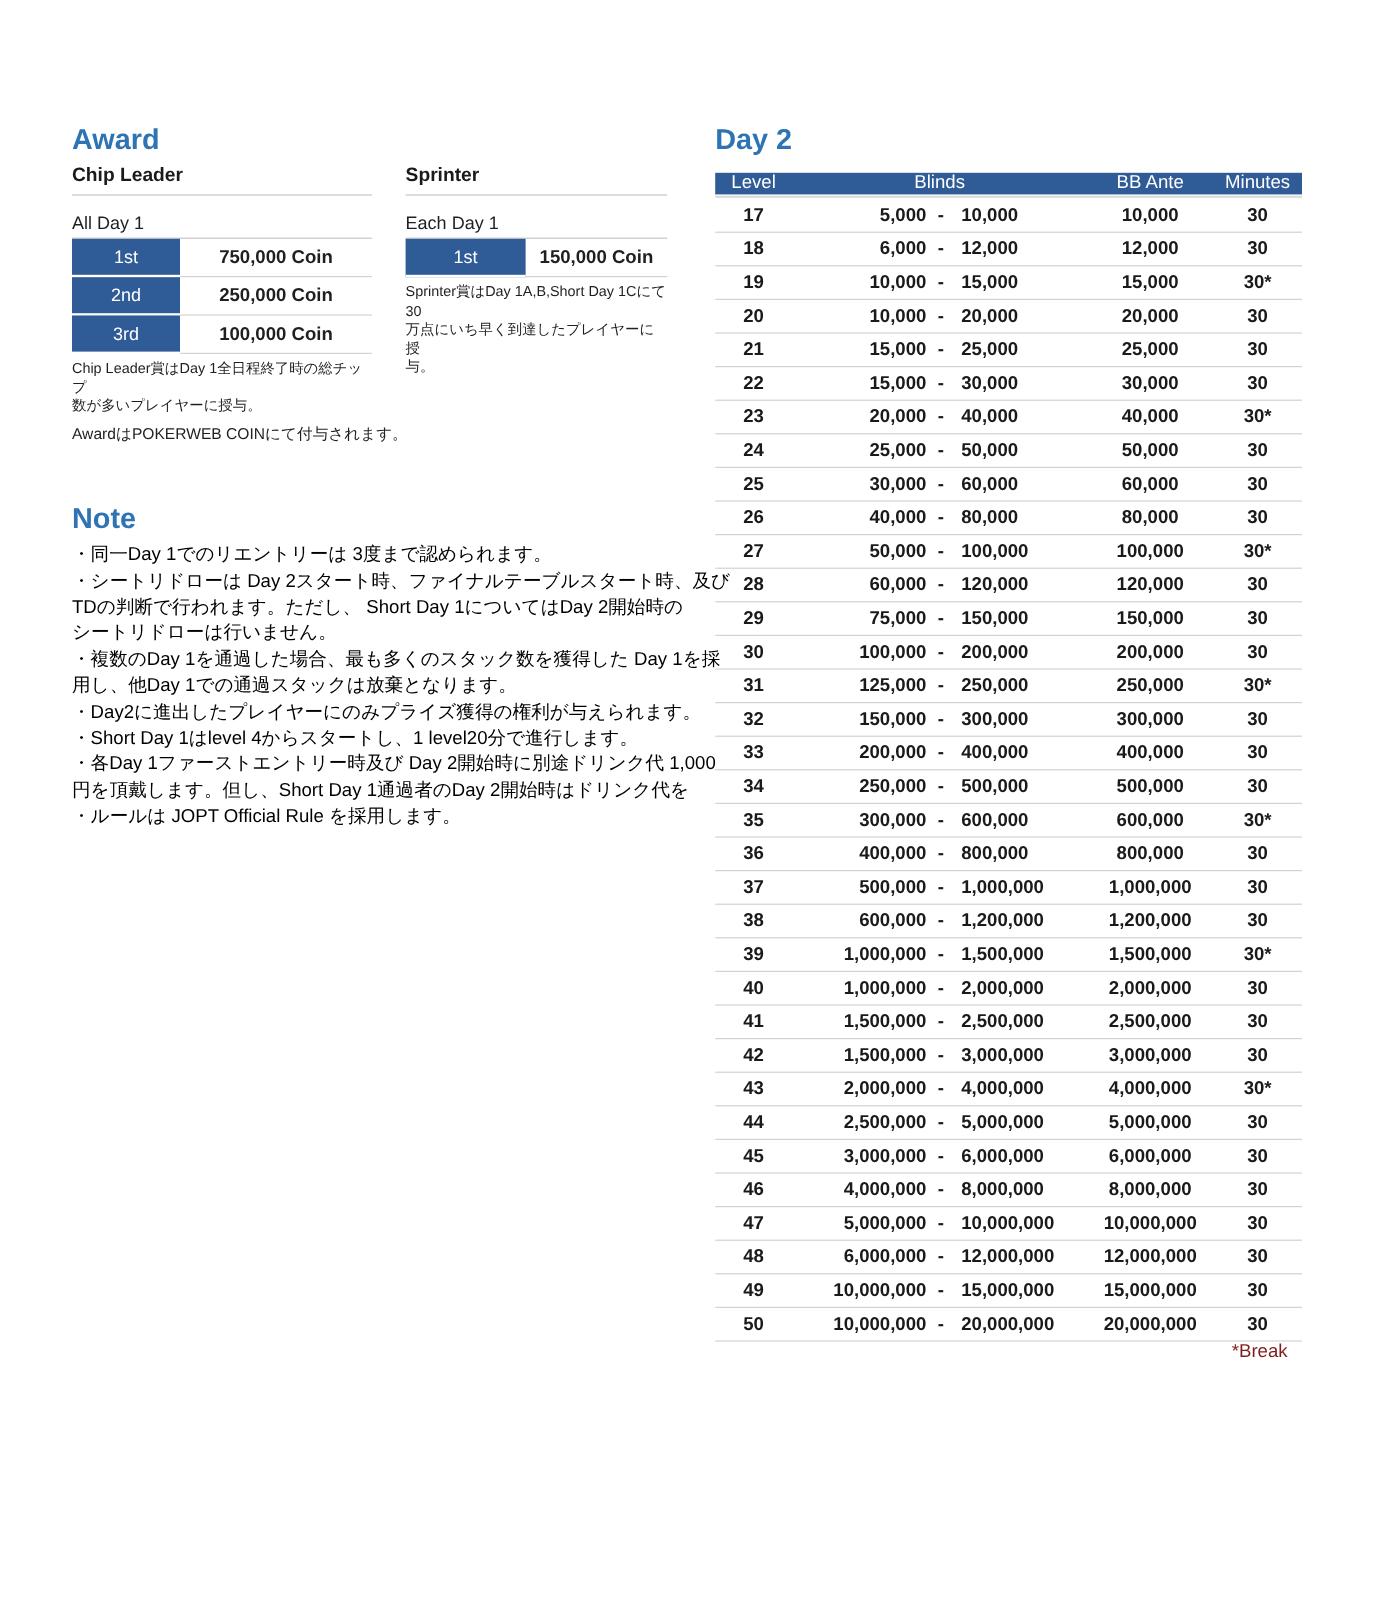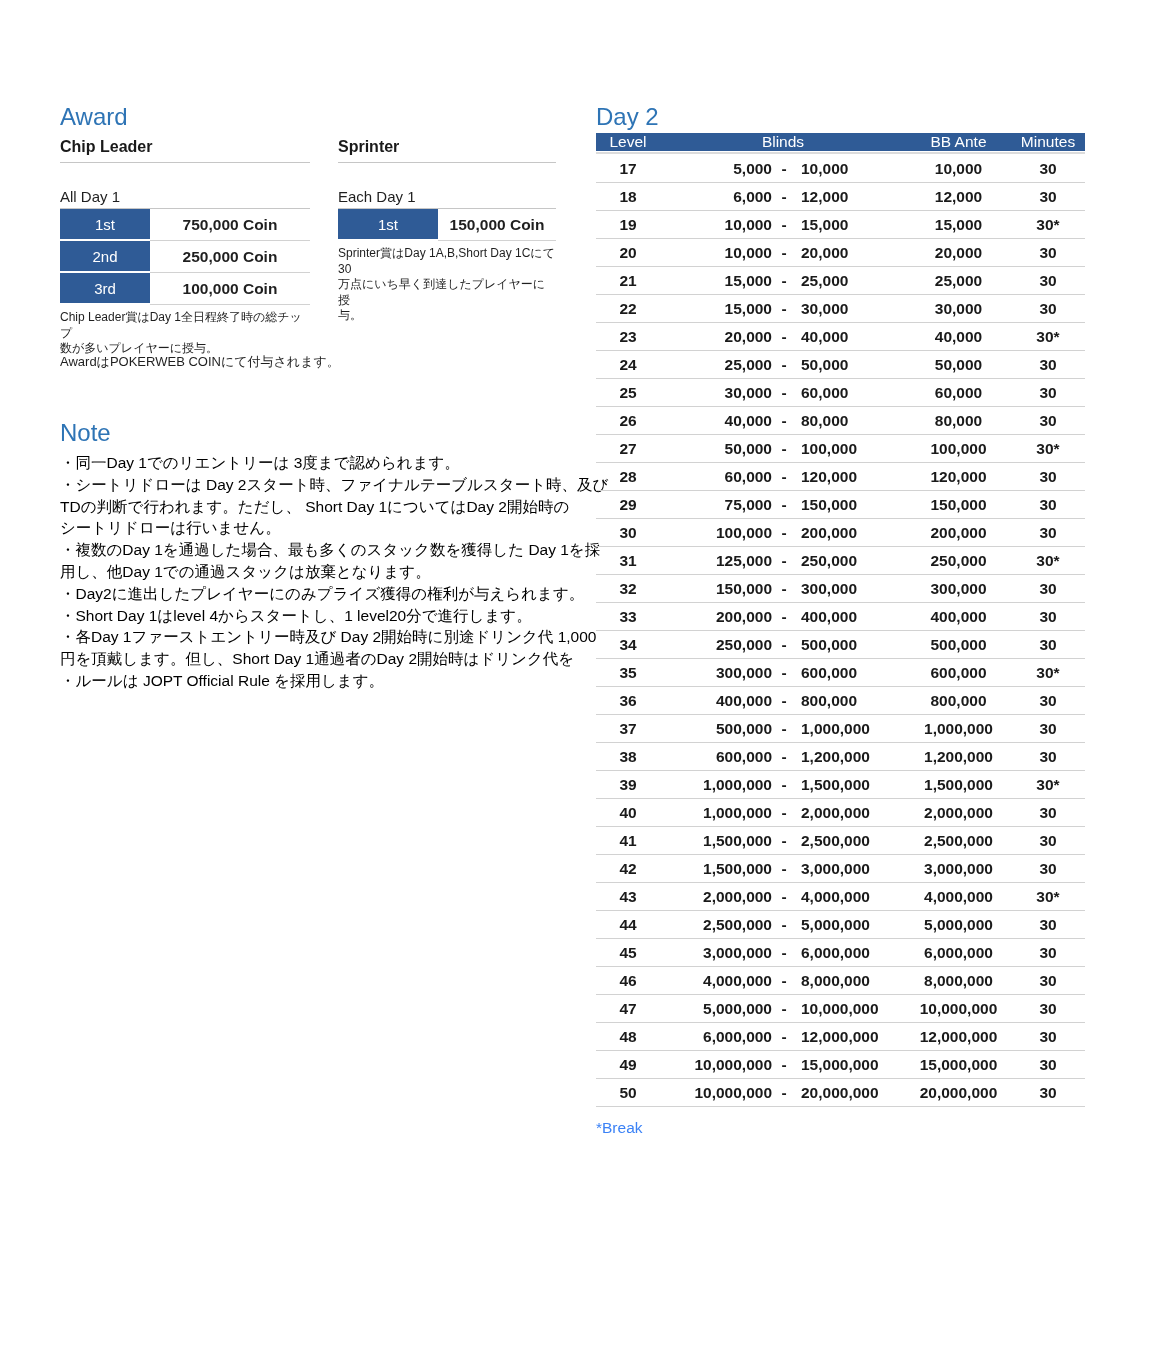--- a/index.html
+++ b/index.html
@@ -9,35 +9,35 @@
     width: 1162px;
     height: 1352px;
     background: #ffffff;
     font-family: "Liberation Sans", "DejaVu Sans", sans-serif;
     color: var(--body-text, #1f1f1f);
     overflow: hidden;
   }
   .h1 {
     font-size: 24px;
     line-height: 27px;
-    font-weight: normal;
+    font-weight: bold;
     color: var(--heading, #2E74B5);
   }
   
   .award-title { position: absolute; left: 60px; top: 103px; }
   .award-cols { position: absolute; left: 60px; top: 138px; width: 496px; display: flex; }
   .award-col-1 { width: 250px; }
   .award-col-2 { width: 218px; margin-left: 28px; }
   .award-card-title {
     font-size: 16px; font-weight: bold; color: #1a1a1a;
     padding-bottom: 8px; border-bottom: 1px solid var(--underline, #c6c6c6);
     height: 25px;
   }
   .award-subtitle {
-    margin-top: 25px; font-size: 15px; color: #1f1f1f;
+    margin-top: 15px; font-size: 15px; color: #1f1f1f;
     padding-bottom: 3px; border-bottom: 1px solid var(--underline, #c6c6c6);
   }
   .award-row { display: flex; height: 32px; }
   .award-place {
     width: 90px; background: var(--bar, #2F5B96); color: #ffffff;
     font-size: 15px; display: flex; align-items: center; justify-content: center;
     border-bottom: 2px solid #ffffff;
   }
   .award-col-2 .award-place { width: 100px; }
   .award-prize {
@@ -46,41 +46,41 @@
     border-bottom: 1px solid var(--separator, #d2d2d2);
   }
   .award-smallnote { margin-top: 5px; font-size: 12px; line-height: 15.5px; color: #1f1f1f; }
   .award-footer { position: absolute; left: 60px; top: 353px; font-size: 13px; color: #1f1f1f; }
   
   .note-title { position: absolute; left: 60px; top: 419px; }
   .note-body { position: absolute; left: 60px; top: 452px; }
   .note-line { font-size: 15.5px; line-height: 21.8px; white-space: nowrap; color: #000000; }
   
   .day2 { position: absolute; left: 596px; top: 103px; width: 489px; }
-  .day2-title { margin-bottom: 3px; }
+  .day2-title { margin-bottom: 14px; }
   .day2-header {
     display: grid; grid-template-columns: 64px 246px 105px 74px;
     background: var(--bar, #2F5B96); color: #ffffff;
     height: 18px; align-items: center; font-size: 15.5px;
   }
   .day2-header > div { text-align: center; }
   .header-gap { height: 2px; background: #dcdcdc; margin-top: 1px; margin-bottom: 1px; }
   .day2-row {
     display: grid; grid-template-columns: 64px 112px 24px 110px 105px 74px;
     height: 28px; align-items: center;
     border-bottom: 1px solid var(--separator, #d2d2d2);
     font-size: 15.5px; font-weight: bold; color: #1a1a1a;
   }
   .c-level   { text-align: center; }
   .c-sb      { text-align: right; }
   .c-dash    { text-align: center; font-weight: bold; }
   .c-bb      { text-align: left; padding-left: 5px; }
   .c-ante    { text-align: center; }
   .c-minutes { text-align: center; }
-  .break-note { margin-top: 12px; padding-right: 12px; font-size: 15.5px; color: #3b82f6; }
+  .break-note { margin-top: 0; text-align: right; padding-right: 12px; font-size: 15.5px; color: #7f1d1d; }
 </style>
 </head>
 <body>
 
 <div class="page">
 
   <div class="h1 award-title">Award</div>
 
   <div class="award-cols">
     <div class="award-col-1">

